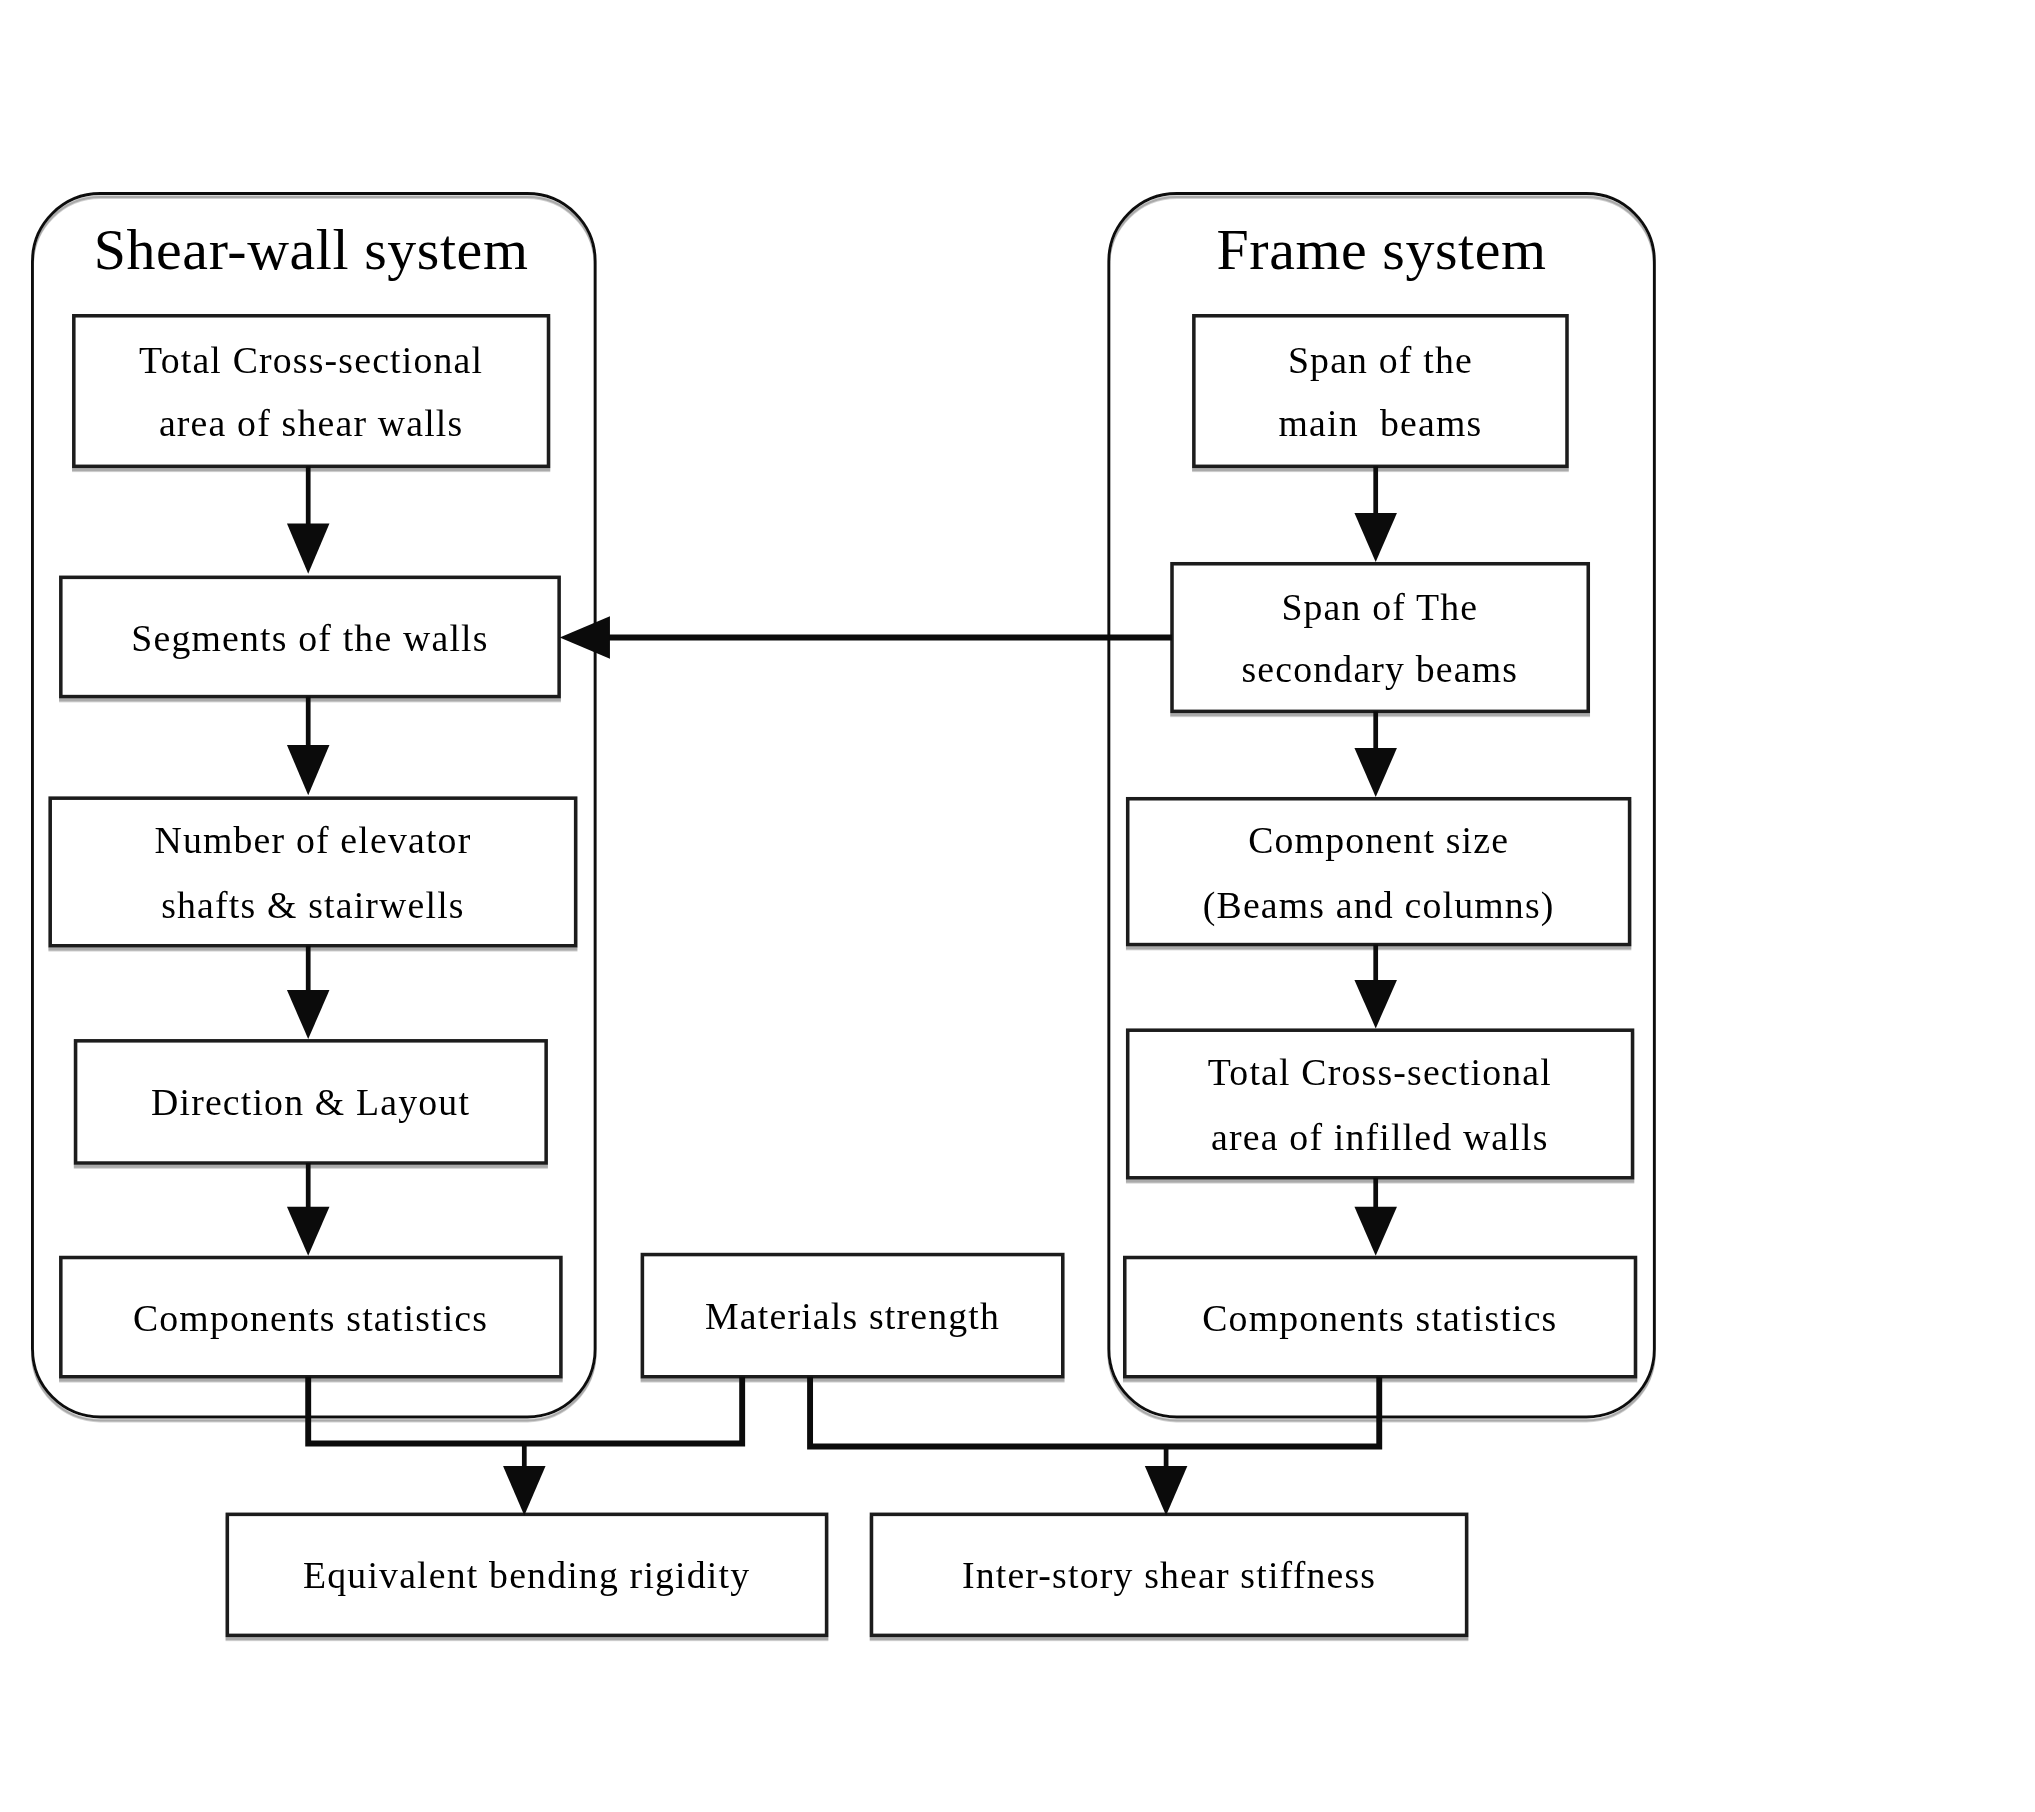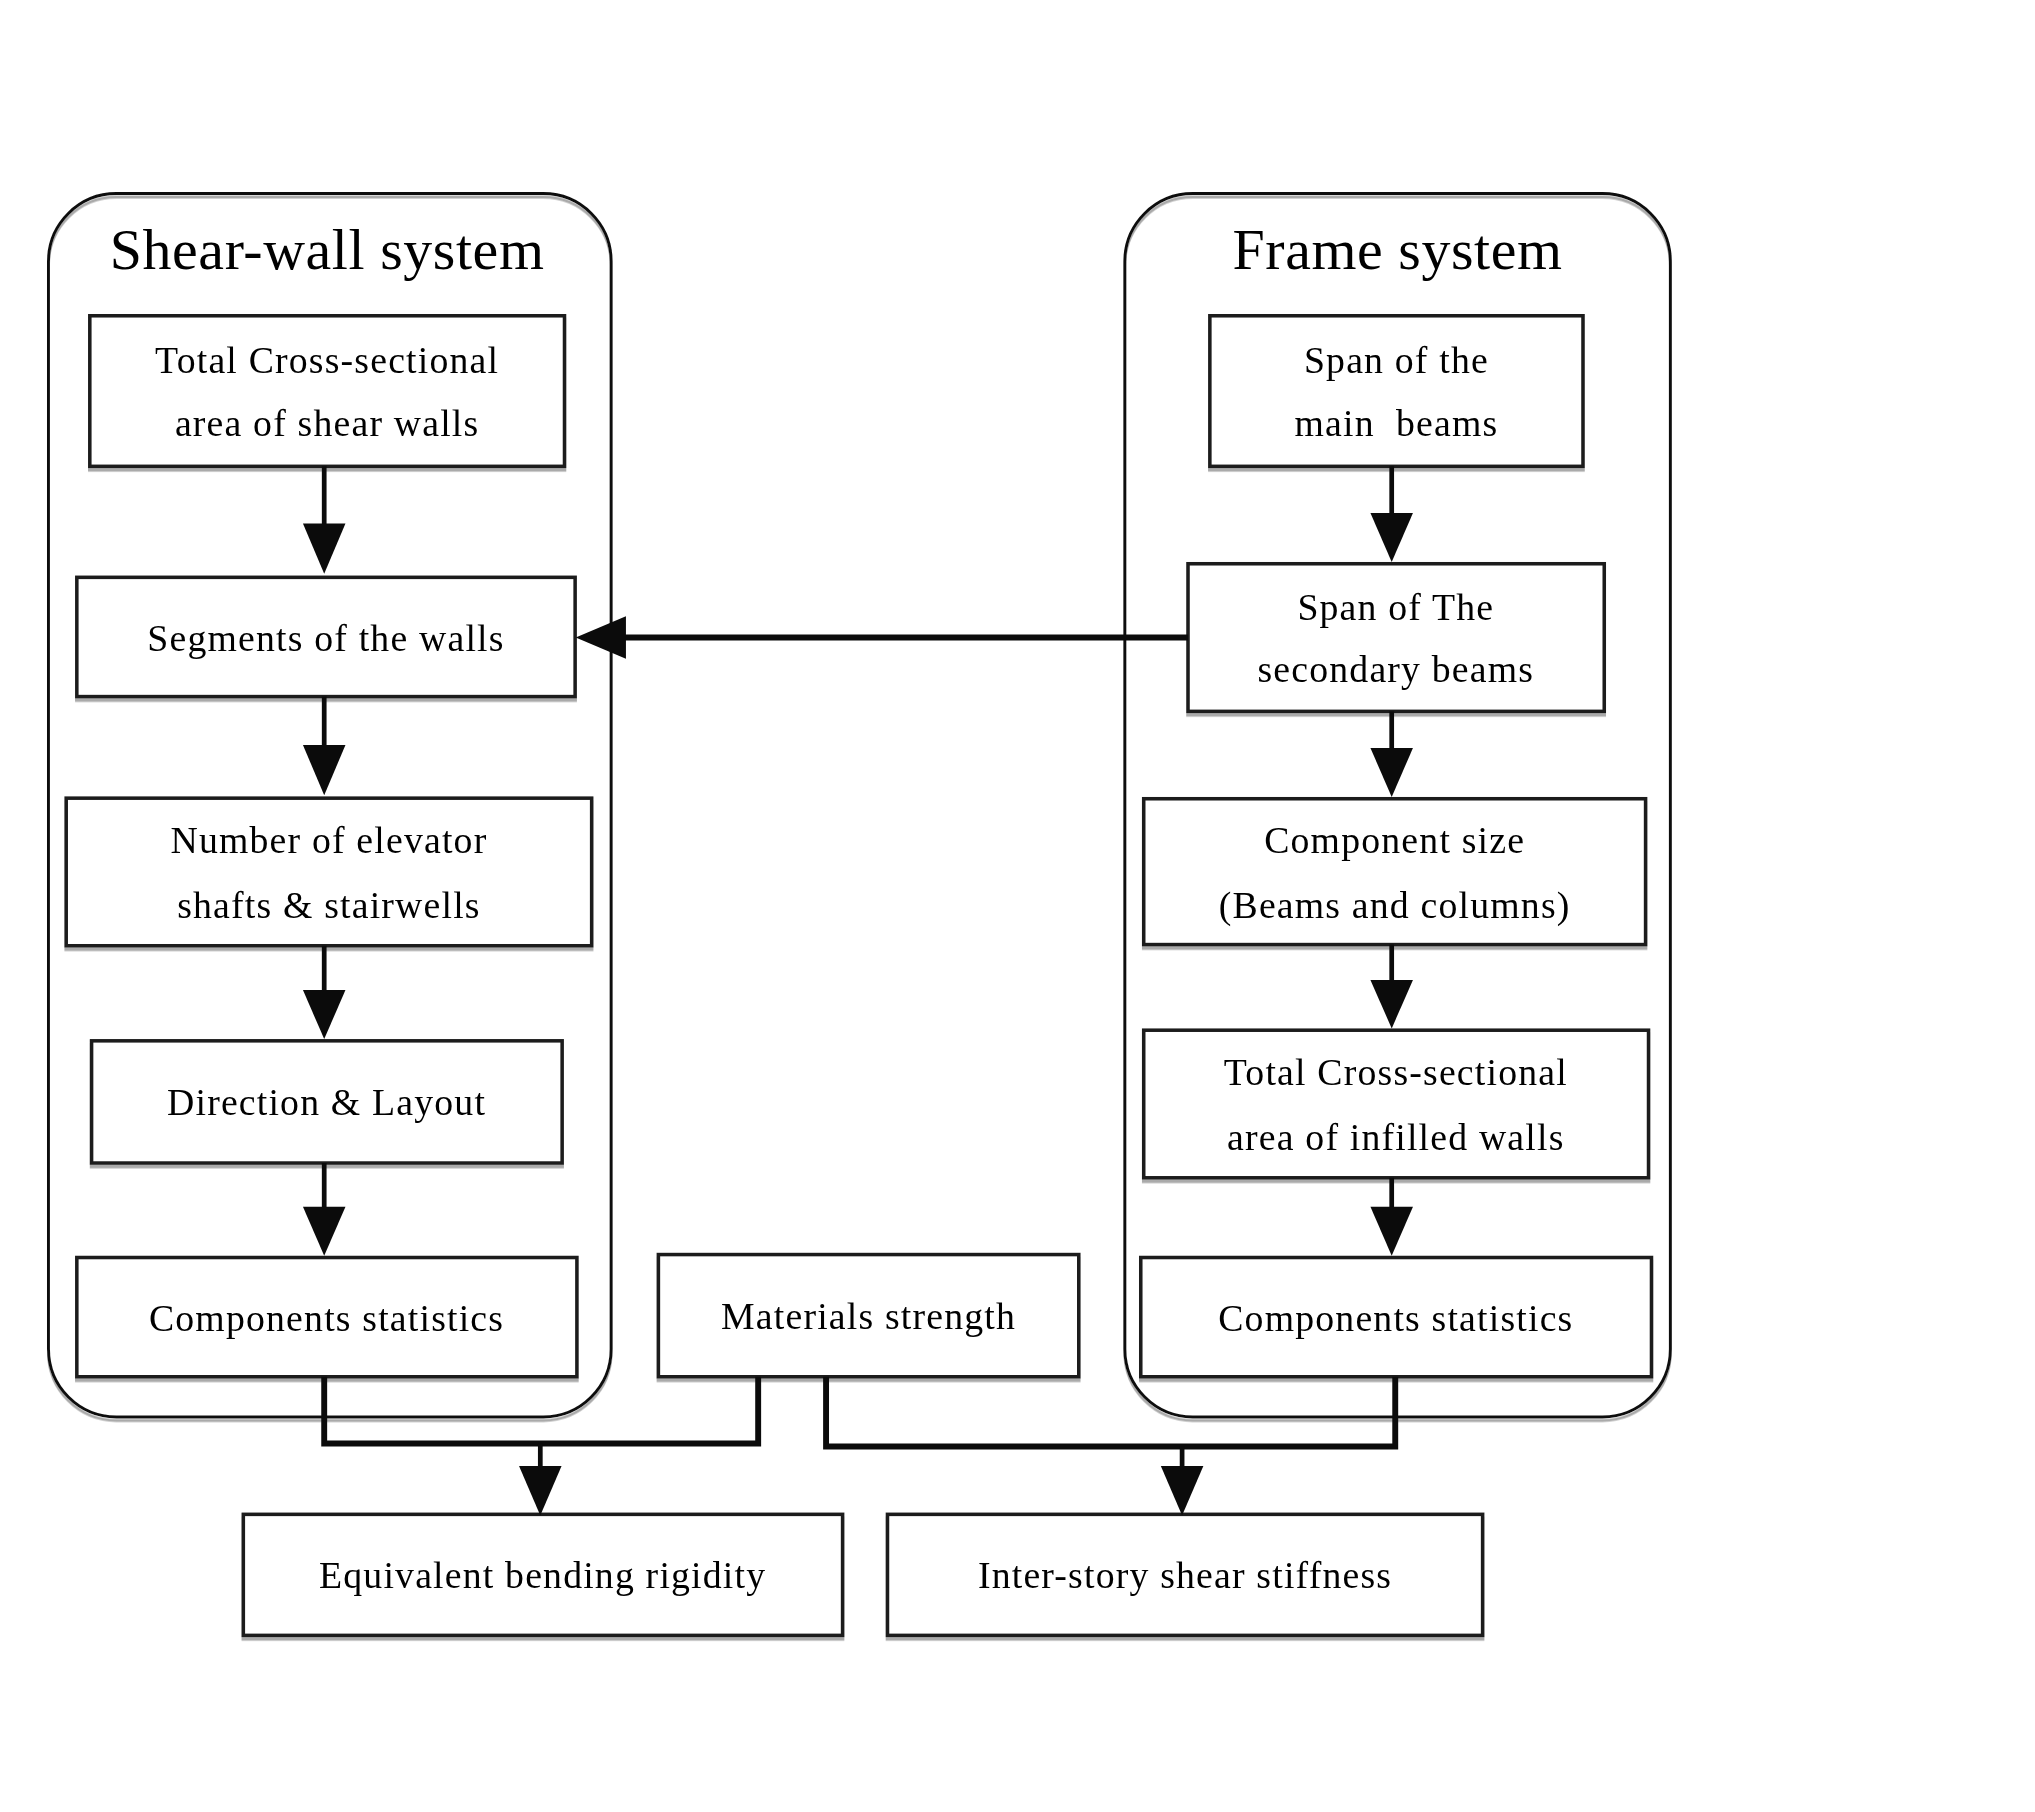--- a/index.html
+++ b/index.html
@@ -1,16 +1,16 @@
 <!DOCTYPE html>
 <html style="font-size:11.5px"><head>
 <meta charset="utf-8">
 <style>
   html,body{margin:0;padding:0;background:#ffffff;}
-  .canvas{width:1678px;height:1813px;position:relative;background:#ffffff;margin-left:16px;}
+  .canvas{width:1678px;height:1813px;position:relative;background:#ffffff;}
   svg{display:block;width:100%;height:100%;}
   .box{fill:#ffffff;stroke:#1c1c1c;stroke-width:6;}
   .container{fill:none;stroke:#111111;stroke-width:5;}
   .shaft{stroke:#0b0b0b;stroke-width:8;fill:none;}
   .shaft-thick{stroke:#0b0b0b;stroke-width:10;fill:none;}
   .head{fill:#0b0b0b;stroke:none;}
   .boxtext{font-family:"Liberation Serif","DejaVu Serif",serif;font-size:64px;fill:#000000;
            text-anchor:middle;letter-spacing:2px;}
   .titletext{font-family:"Liberation Serif","DejaVu Serif",serif;font-size:98px;fill:#000000;
            text-anchor:middle;letter-spacing:1px;}

